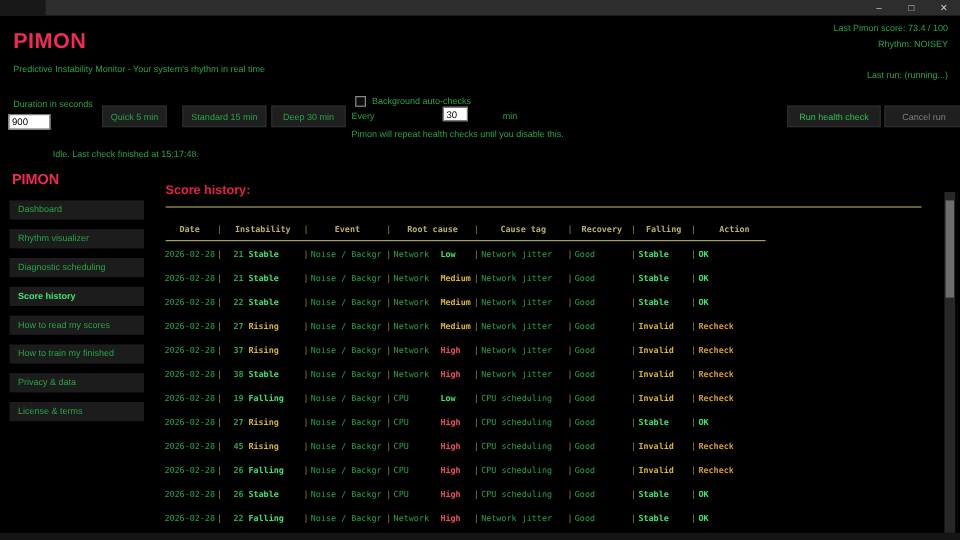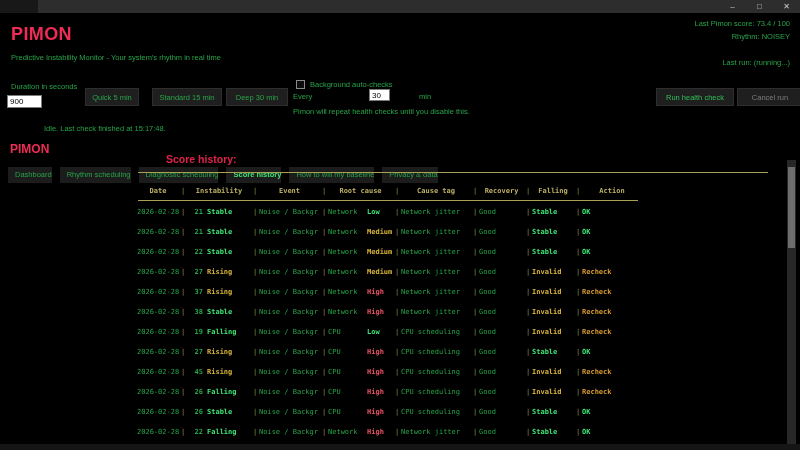--- a/index.html
+++ b/index.html
@@ -20,25 +20,25 @@
   
   .glabel{position:absolute;font-size:7.5px;color:#27a348;white-space:nowrap;}
   .tinput{position:absolute;background:#fff;color:#000;border:1px solid #7a7a7a;font-size:8px;padding:0 2px;box-sizing:border-box;font-family:"Liberation Sans",sans-serif;}
   .btn{position:absolute;top:88px;height:18px;background:#1f1f1f;border:1px solid #2e2e2e;color:#27a348;
        font-size:7.5px;display:flex;align-items:center;justify-content:center;box-sizing:border-box;cursor:default;}
   .btn-run{left:656px;width:78px;color:#2fbf57;}
   .btn-cancel{left:737px;width:66px;color:#7d7d7d;}
   .checkbox{position:absolute;left:296px;top:80px;width:9px;height:9px;border:1px solid #8a8a8a;background:#0d0d0d;box-sizing:border-box;}
   
   .side-title{position:absolute;left:10px;top:142px;font-size:12px;font-weight:bold;color:#ee2c55;}
-  .sidebar{position:absolute;left:8px;top:167px;width:112px;display:flex;gap:8px;}
+  .sidebar{position:absolute;left:8px;top:167px;width:112px;display:flex;flex-direction:column;gap:8px;}
   .side-item{height:16px;line-height:16px;background:#1c1c1c;color:#27a348;font-size:7.5px;padding-left:7px;white-space:nowrap;}
   .side-item.active{color:#3fe473;font-weight:bold;}
   
-  .main-title{position:absolute;left:138px;top:153px;font-size:10.5px;font-weight:bold;color:#e0234a;margin-left:28px;}
+  .main-title{position:absolute;left:138px;top:153px;font-size:10.5px;font-weight:bold;color:#e0234a;}
   .rule{position:absolute;height:1px;background:#a8a055;}
   .rule-top{left:138px;top:172px;width:630px;}
   .rule-head{left:138px;top:200px;width:500px;}
   .thead,.tbody{position:absolute;left:137px;font-family:"DejaVu Sans Mono",monospace;font-size:7px;}
   .thead{top:183px;}
   .tbody{top:202px;}
   .t-row{display:flex;align-items:center;height:16px;white-space:nowrap;}
   .tbody .t-row{height:20px;}
   .cell{flex:none;overflow:visible;}
   .sep{flex:none;width:8px;text-align:center;color:#8f8f4a;}
@@ -90,25 +90,27 @@
 <div class="glabel" style="left:293px;top:107px;">Pimon will repeat health checks until you disable this.</div>
 
 <div class="btn btn-run">Run health check</div>
 <div class="btn btn-cancel">Cancel run</div>
 
 <div class="glabel" style="left:8px;top:124px;padding-left:36px;">Idle. Last check finished at 15:17:48.</div>
 
 <div class="side-title">PIMON</div>
 <div class="sidebar">
   <div class="side-item">Dashboard</div>
-  <div class="side-item">Rhythm scheduling</div>
+  <div class="side-item">Rhythm visualizer</div>
   <div class="side-item">Diagnostic scheduling</div>
   <div class="side-item active">Score history</div>
-  <div class="side-item">How to will my baseline</div>
+  <div class="side-item">How to read my scores</div>
+  <div class="side-item">How to train my finished</div>
   <div class="side-item">Privacy &amp; data</div>
+  <div class="side-item">License &amp; terms</div>
 </div>
 
 <div class="main-title">Score history:</div>
 <div class="rule rule-top"></div>
 <div class="thead">
     <div class="t-row">
       <span class="cell c0">Date</span>
       <span class="sep">|</span>
       <span class="cell c1">Instability</span>
       <span class="sep">|</span>

